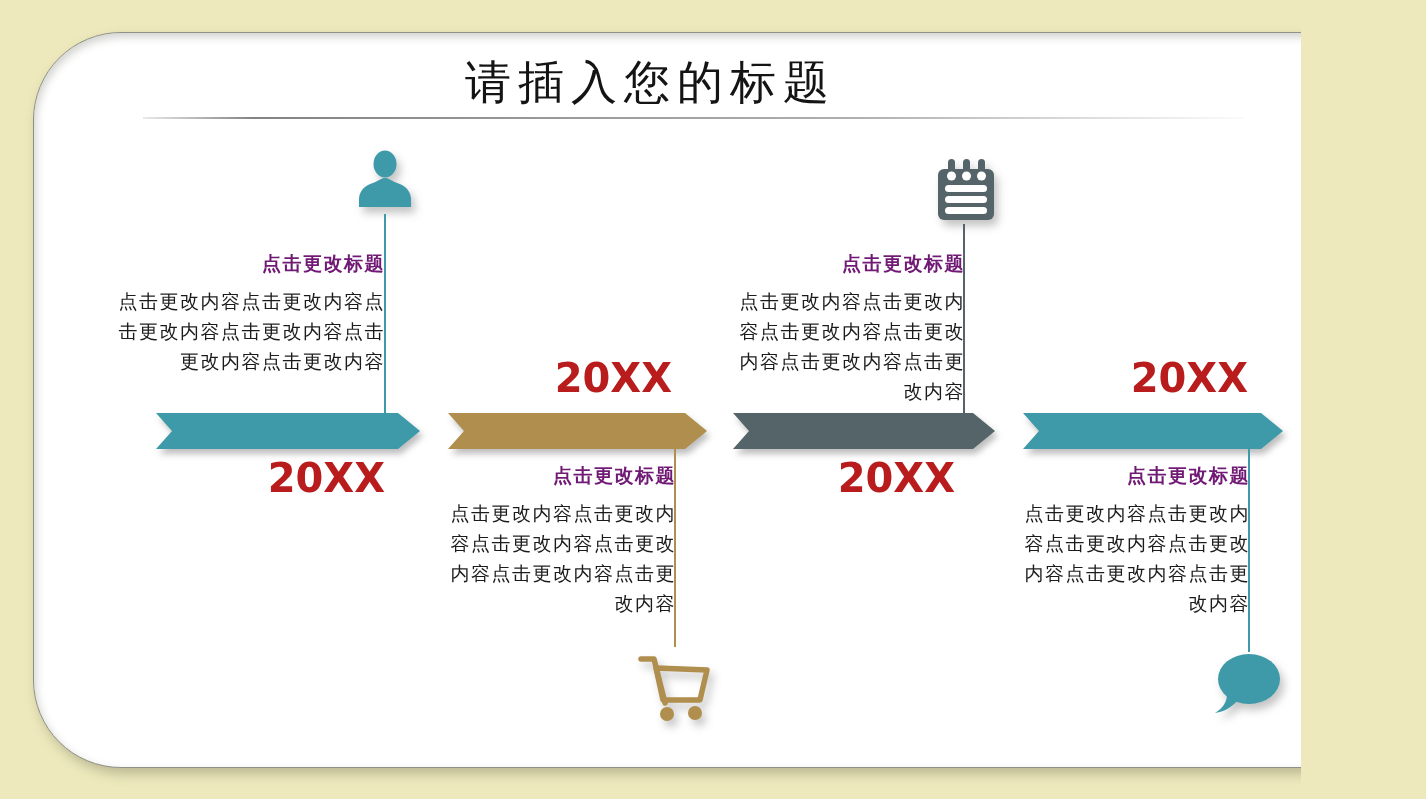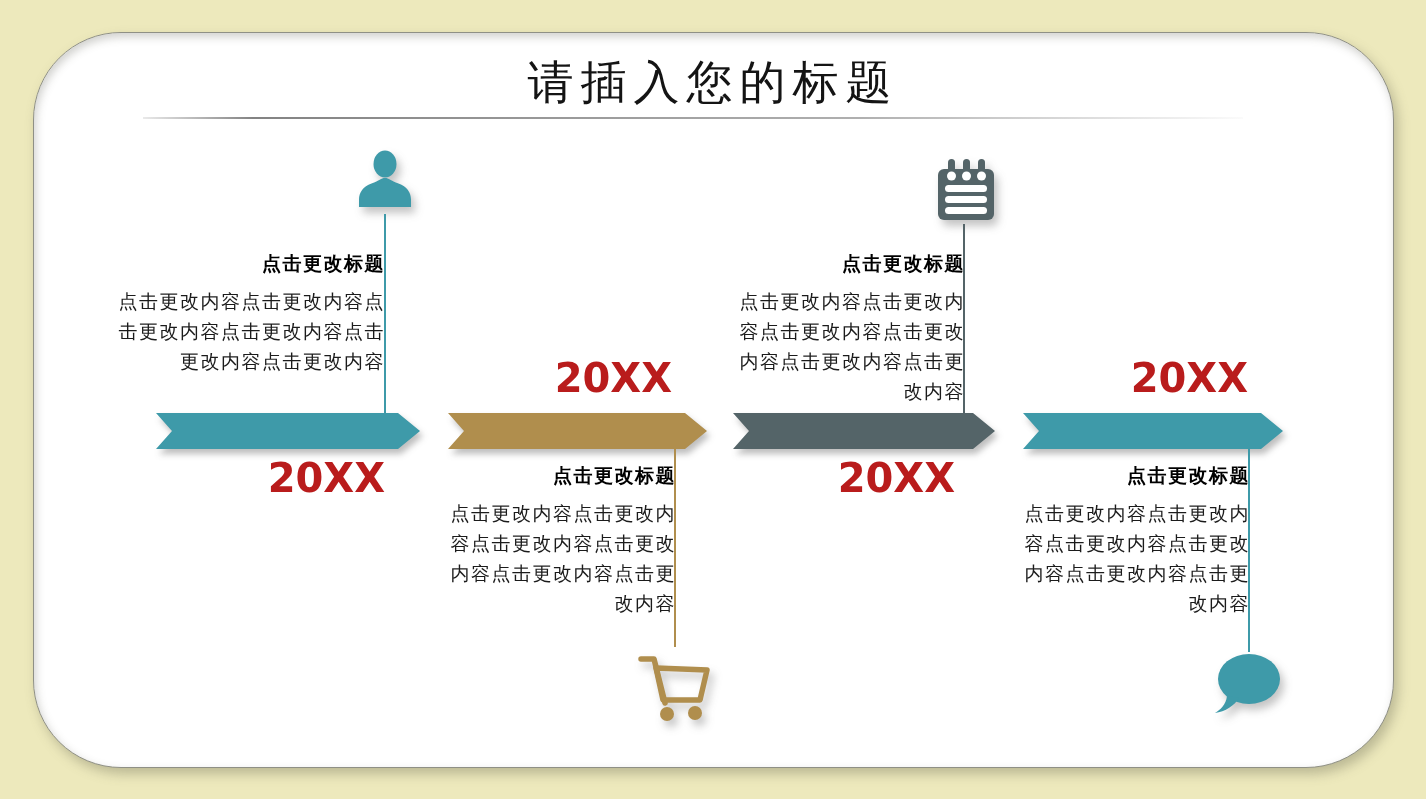--- a/index.html
+++ b/index.html
@@ -1,17 +1,17 @@
 <!DOCTYPE html>
 <html><head>
 <meta charset="utf-8">
 <style>
   html,body{margin:0;padding:0;}
   body{background:#EDE9BC;font-family:"DejaVu Sans","Liberation Sans",sans-serif;}
-  .stage{position:relative;width:1426px;height:799px;background:#EDE9BC;overflow:hidden;}
+  .stage{position:relative;width:1301px;height:799px;background:#EDE9BC;overflow:hidden;}
 
   .card{position:absolute;left:33px;top:32px;width:1359px;height:734px;background:#ffffff;
         border:1px solid #8f9086;border-radius:88px;
         box-shadow:inset 2px 4px 8px rgba(90,90,80,0.28), 4px 6px 12px rgba(95,95,75,0.35);}
 
   .slide-title{position:absolute;left:0;top:52px;width:100%;margin:0;text-align:center;
         font-family:"DejaVu Serif","Liberation Serif",serif;font-weight:normal;
         font-size:46px;letter-spacing:7px;color:#141414;}
   .title-rule{position:absolute;left:143px;top:117px;width:1100px;height:2px;
         background:linear-gradient(to right,rgba(110,110,110,0.15),rgba(100,100,100,0.8) 10%,
@@ -31,21 +31,21 @@
 
   
   .connector{position:absolute;width:2px;}
   .c1{left:384px;top:214px;height:199px;background:#3E9AA9;}
   .c2{left:674px;top:449px;height:198px;background:#B08E4D;}
   .c3{left:963px;top:224px;height:189px;background:#546468;}
   .c4{left:1248px;top:449px;height:203px;background:#3E9AA9;}
 
   
   .tblock{position:absolute;text-align:right;color:#1b1b1b;}
-  .tblock .ttl{font-weight:bold;font-size:19px;line-height:30px;letter-spacing:1.5px;color:#000000;margin-bottom:8px;}
+  .tblock .ttl{font-weight:bold;font-size:19px;line-height:30px;letter-spacing:1.5px;color:#701a75;margin-bottom:8px;}
   .tblock .bdy{font-size:19px;line-height:30px;letter-spacing:1.5px;}
   .tb1{left:113px;top:248px;width:272px;}
   .tb2{left:441px;top:460px;width:235px;}
   .tb3{left:730px;top:248px;width:235px;}
   .tb4{left:1015px;top:460px;width:235px;}
 
   
   .year{position:absolute;font-weight:bold;font-size:40px;line-height:44px;color:#b91c1c;text-align:right;}
   .y1{left:113px;top:456px;width:272px;}
   .y2{left:441px;top:356px;width:231px;}

